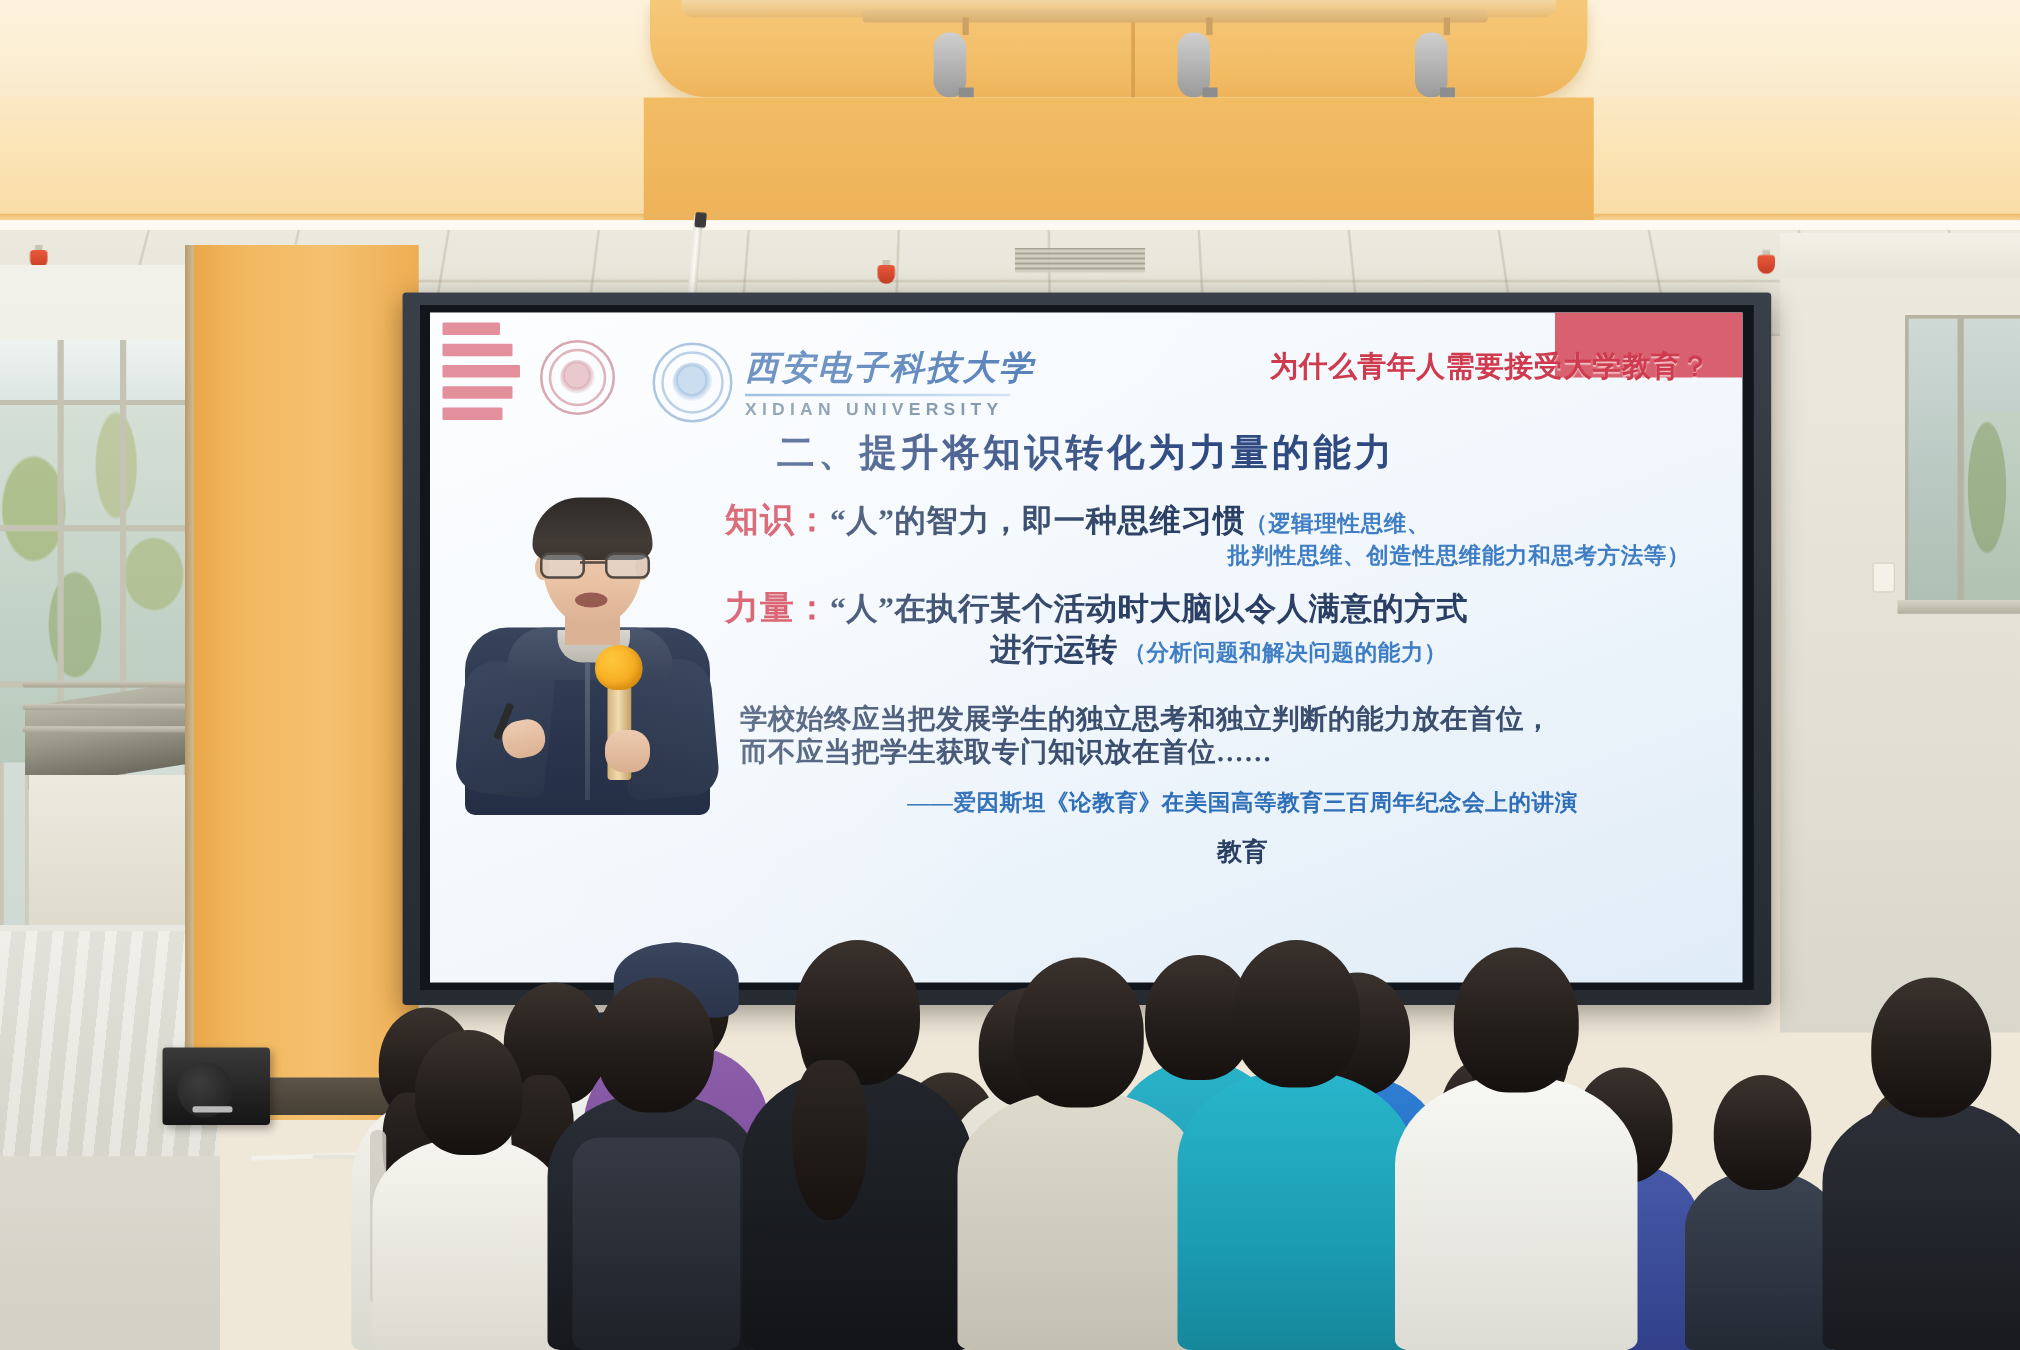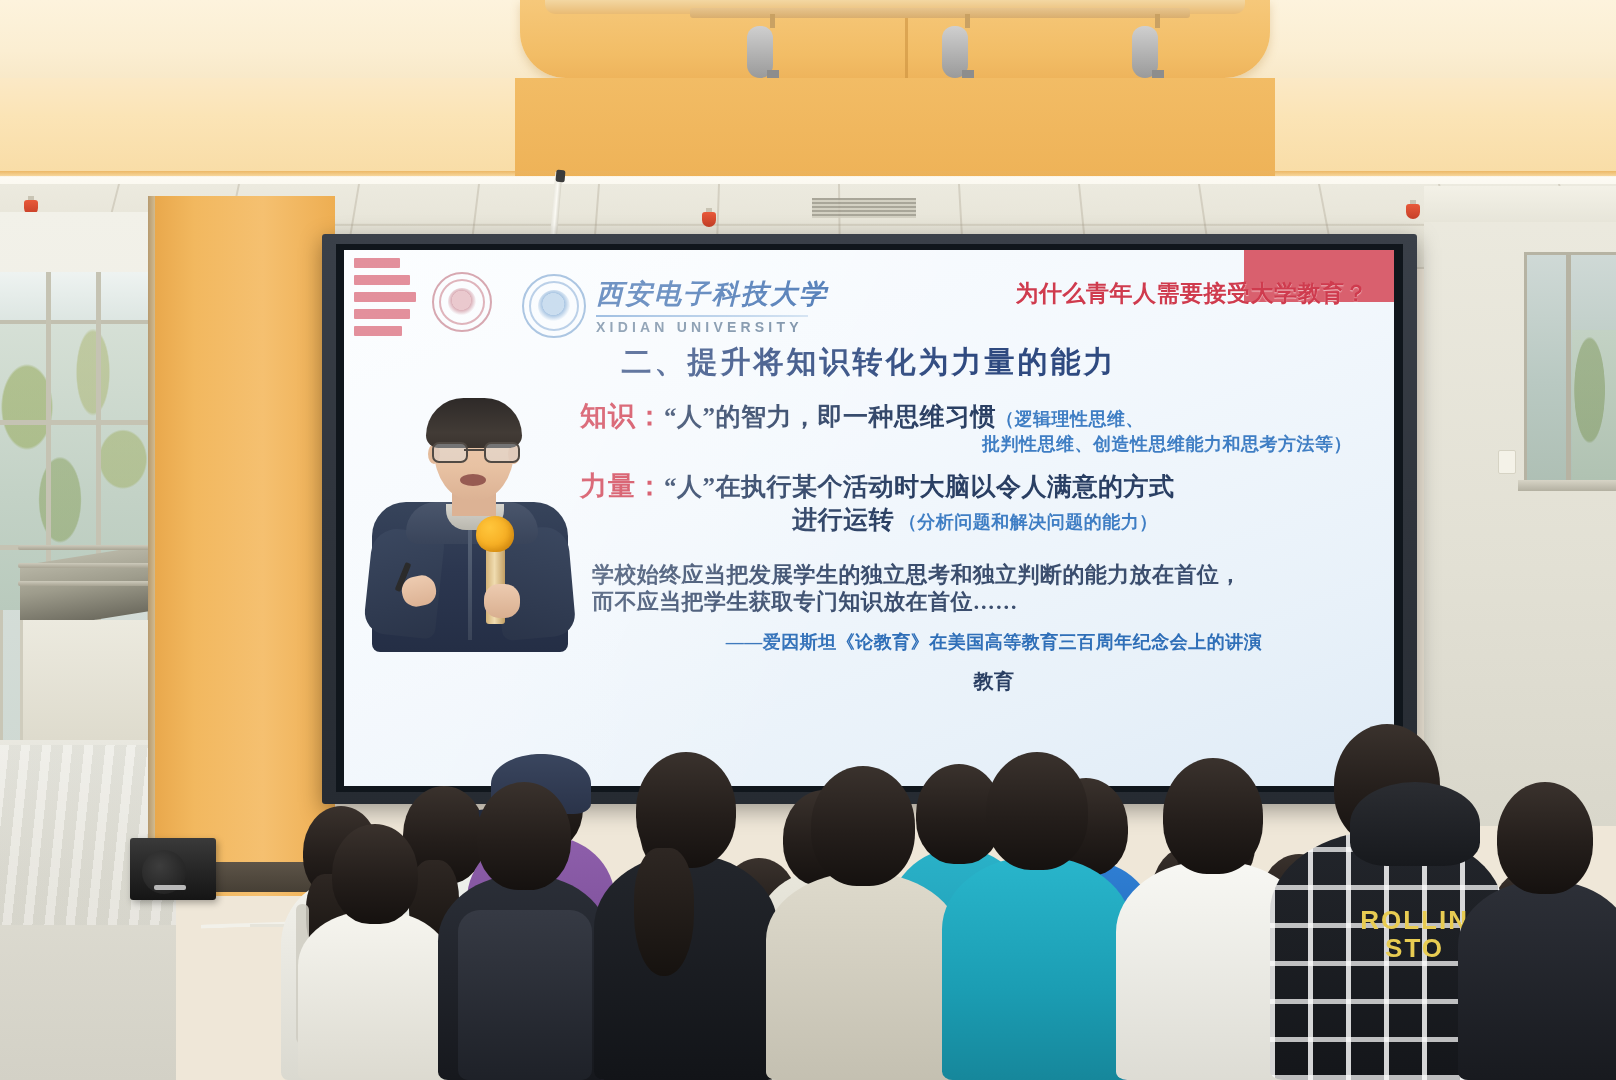--- a/index.html
+++ b/index.html
@@ -541,29 +541,20 @@
       <div class="head" style="width:104px;height:120px;bottom:194px"></div>
     </div>
     <div class="person" style="left:944px;width:186px;height:332px">
       <div class="torso" style="width:190px;height:224px;background:linear-gradient(180deg,#29b6cc 0%,#1b9db3 60%,#16879b 100%)"></div>
       <div class="head" style="width:102px;height:118px;bottom:210px"></div>
     </div>
     <div class="person" style="left:1118px;width:190px;height:326px">
       <div class="torso" style="width:194px;height:220px;background:linear-gradient(180deg,#f8f8f4,#dddcd4)"></div>
       <div class="head" style="width:100px;height:116px;bottom:206px"></div>
     </div>
-    <div class="person" style="left:1272px;width:230px;height:360px">
-      <div class="torso plaid" style="width:234px;height:250px"></div>
-      <div class="head" style="width:106px;height:122px;bottom:234px"></div>
-      <div class="hood-up" style="width:130px;height:84px;bottom:214px;left:62%;background:linear-gradient(180deg,#2b2d32,#17191d)"></div>
-      <div class="tee" style="bottom:118px;left:62%">
-        <span>ROLLIN</span><br>
-        <span>STO</span>
-      </div>
-    </div>
     <div class="person" style="left:1460px;width:170px;height:300px">
       <div class="torso" style="width:174px;height:200px;background:linear-gradient(180deg,#2d3038,#181a1f)"></div>
       <div class="head" style="width:96px;height:112px;bottom:186px"></div>
     </div>
 
   </div>
 
 </div>
 
 </body></html>

